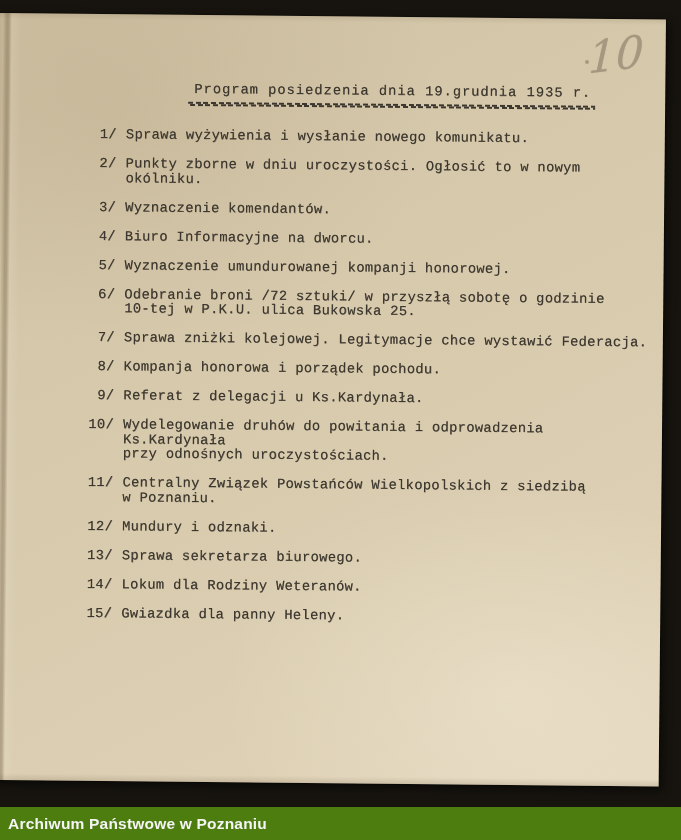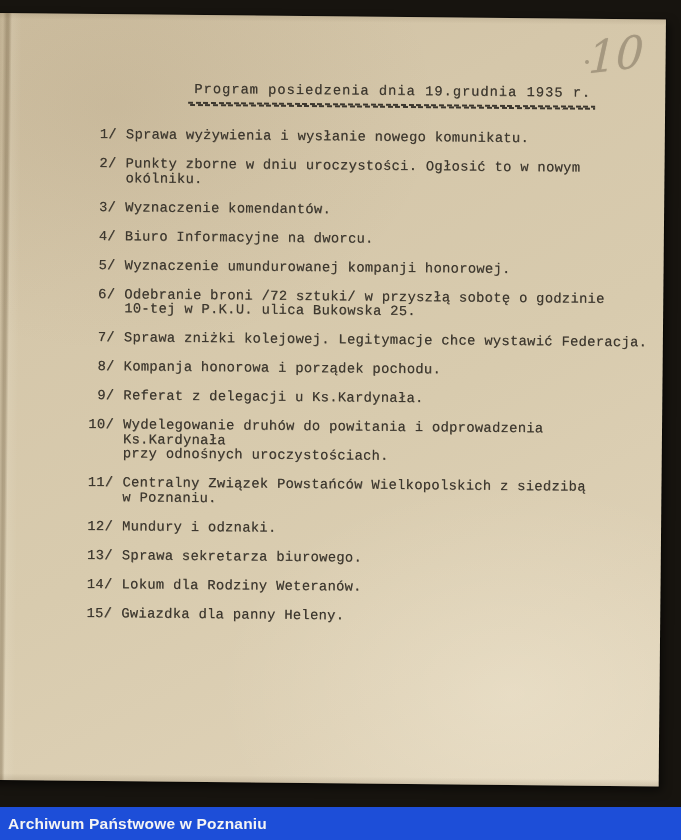--- a/index.html
+++ b/index.html
@@ -57,21 +57,21 @@
     transform:rotate(-7deg) skewX(-9deg);opacity:0.8;
     text-shadow:0 0 1px rgba(154,141,118,0.6);
   }
   .pencil-dot{
     position:absolute;left:585px;top:60px;width:4px;height:4px;border-radius:50%;
     background:rgba(150,137,114,0.75);transform:rotate(-7deg);
   }
 
   
   .bar{
-    position:absolute;left:0;bottom:0;width:681px;height:33px;background:#1d4ed8;
+    position:absolute;left:0;bottom:0;width:681px;height:33px;background:#4d7c0f;
     display:flex;align-items:center;
   }
   .bar-label{color:#f4f4f4;font-weight:bold;font-size:15.5px;letter-spacing:0.2px;
              padding-left:8px;font-family:"Liberation Sans",sans-serif;}
 </style>
 </head>
 <body>
 
 <div class="stage">
 

